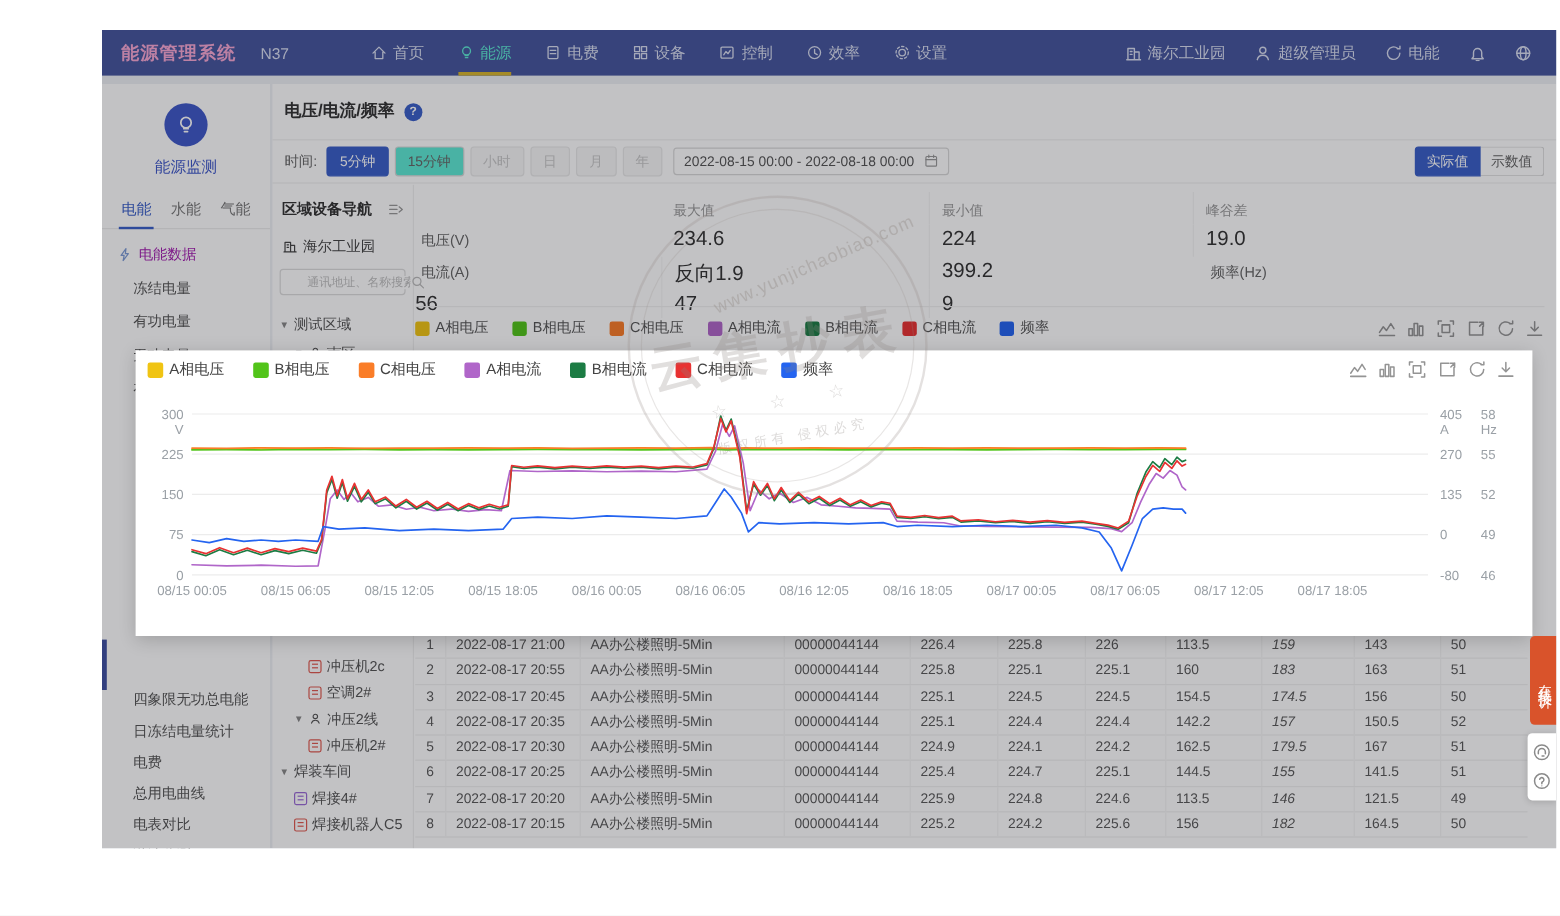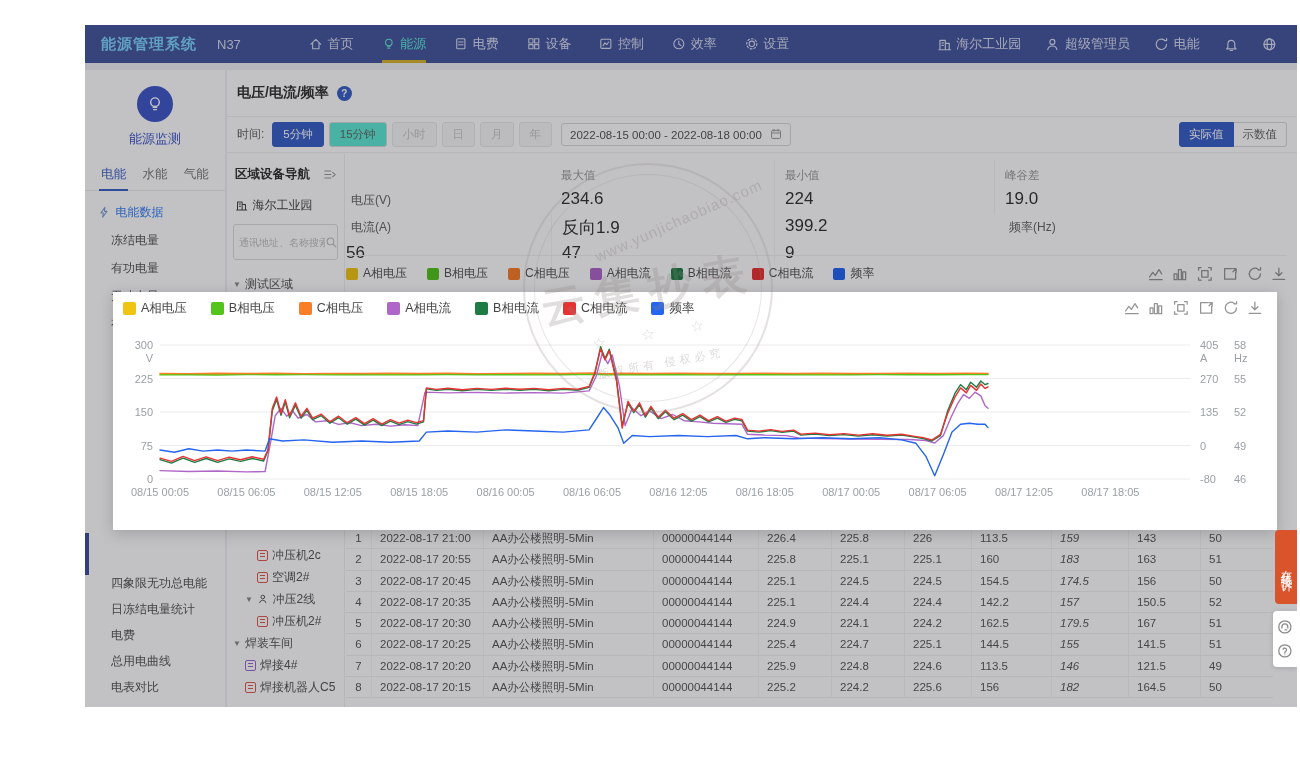--- a/index.html
+++ b/index.html
@@ -3,21 +3,21 @@
 <meta charset="utf-8">
 <style>
   * { margin:0; padding:0; box-sizing:border-box; }
   html,body { background:#fff; }
   body { font-family:"Liberation Sans","DejaVu Sans",sans-serif; }
   .page { position:relative; width:1300px; height:763px; overflow:hidden; background:#fff; }
   .app { position:absolute; left:85px; top:25px; width:1212px; height:682px; background:#eef0f4; overflow:hidden; }
 
   
   .navbar { position:absolute; left:0; top:0; width:100%; height:38px; background:#46569e; display:flex; align-items:center; color:#e7eaf6; font-size:13px; }
-  .brand { font-size:15px; font-weight:bold; color:#7dd3fc; margin-left:16px; letter-spacing:1px; }
+  .brand { font-size:15px; font-weight:bold; color:#f9a8d4; margin-left:16px; letter-spacing:1px; }
   .brand-code { margin-left:20px; font-size:13px; color:#d7dcf0; }
   .nav-menus { display:flex; margin-left:54px; height:100%; }
   .nav-item { display:flex; align-items:center; gap:5px; padding:0 14px; height:100%; position:relative; cursor:pointer; color:#d9def0; }
   .nav-item.active { color:#5eead4; }
   .nav-item.active::after { content:""; position:absolute; left:14px; right:14px; bottom:0; height:3px; background:#d8b62e; }
   .nav-right { margin-left:auto; display:flex; align-items:center; gap:20px; padding-right:18px; }
   .nav-right .nav-item { padding:0 2px; }
   .icn { display:inline-flex; align-items:center; justify-content:center; }
   .icn svg { width:1.05em; height:1.05em; display:block; }
 
@@ -27,21 +27,21 @@
   .module-circle { width:36px; height:36px; border-radius:50%; background:#3f58c9; color:#fff; margin:0 auto; display:flex; align-items:center; justify-content:center; font-size:17px; }
   .module-label { margin-top:8px; color:#3f58c9; font-size:13px; }
   .side-tabs { display:flex; justify-content:space-around; margin-top:12px; border-bottom:1px solid #ececec; padding:0 8px; }
   .side-tab { font-size:12.5px; color:#777; padding:6px 2px 7px; cursor:pointer; position:relative; }
   .side-tab.active { color:#3a5fc8; }
   .side-tab.active::after { content:""; position:absolute; left:0; right:0; bottom:-1px; height:2px; background:#3a5fc8; }
   .side-group { position:absolute; left:0; right:0; }
   .side-group-top { top:128px; }
   .side-group-bottom { top:500px; }
   .side-item { height:28px; line-height:28px; padding-left:26px; font-size:12px; color:#555; cursor:pointer; white-space:nowrap; }
-  .side-item.hdr { padding-left:13px; color:#3b82f6; display:flex; align-items:center; gap:5px; }
+  .side-item.hdr { padding-left:13px; color:#a21caf; display:flex; align-items:center; gap:5px; }
   .side-item.hdr .icn { color:#7d9bd6; }
   .side-group-bottom .side-item { height:26px; line-height:26px; }
   .side-thumb { position:absolute; left:0; top:463px; width:4px; height:42px; background:#3f51a3; }
 
   
   .main { position:absolute; left:142px; top:45px; right:0; bottom:0; background:#fff; }
   .title-row { height:47px; border-bottom:1px solid #f0f0f0; display:flex; align-items:center; padding:0 10px; gap:8px; }
   .page-title { font-size:14px; font-weight:bold; color:#333; }
   .help-circle { width:15px; height:15px; border-radius:50%; background:#3a5fc8; color:#fff; font-size:10px; font-weight:bold; display:flex; align-items:center; justify-content:center; cursor:pointer; }
   .filter-row { height:36px; border-bottom:1px solid #f0f0f0; display:flex; align-items:center; padding:0 10px; font-size:12px; color:#666; }
@@ -56,21 +56,21 @@
   .vbtn:first-child { border-radius:3px 0 0 3px; }
   .vbtn:last-child { border-radius:0 3px 3px 0; border-left:none; }
   .vbtn.active { background:#3a5fc8; border-color:#3a5fc8; color:#fff; }
 
   .content { position:absolute; left:0; top:84px; right:0; bottom:0; }
   
   .tree-panel { position:absolute; left:0; top:0; width:118px; bottom:0; border-right:1px solid #efefef; font-size:12px; color:#555; }
   .tree-head { display:flex; align-items:center; justify-content:space-between; padding:12px 8px 0 8px; font-weight:bold; color:#333; font-size:12.5px; }
   .tree-head .icn { color:#999; cursor:pointer; }
   .tree-root { display:flex; align-items:center; gap:5px; padding:14px 8px 0 8px; color:#444; cursor:pointer; }
-  .tree-search { margin:10px 6px 0 6px; height:36px; border:1px solid #ddd; border-radius:3px; display:flex; align-items:center; padding:0 5px; color:#bbb; }
+  .tree-search { margin:10px 6px 0 6px; height:22px; border:1px solid #ddd; border-radius:3px; display:flex; align-items:center; padding:0 22px; color:#bbb; }
   .tree-search input { border:none; outline:none; width:86px; font-size:10px; color:#666; font-family:inherit; }
   .tree-search input::placeholder { color:#bfbfbf; }
   .tree-nodes-top { padding:12px 6px 0 6px; }
   .tree-node { display:flex; align-items:center; gap:4px; height:24px; cursor:pointer; white-space:nowrap; }
   .caret { font-size:8px; color:#888; }
   .tree-nodes-bottom { position:absolute; left:6px; right:0; top:390px; }
   .tree-nodes-bottom .tree-node { height:22px; }
   .meter-ic { width:11px; height:11px; border-radius:2px; border:1.4px solid #e05a50; position:relative; flex:0 0 auto; }
   .meter-ic::after { content:""; position:absolute; left:2px; right:2px; top:2.5px; height:1.4px; background:currentColor; box-shadow:0 3px 0 currentColor; }
   .meter-red { border-color:#e05a50; color:#e05a50; }

